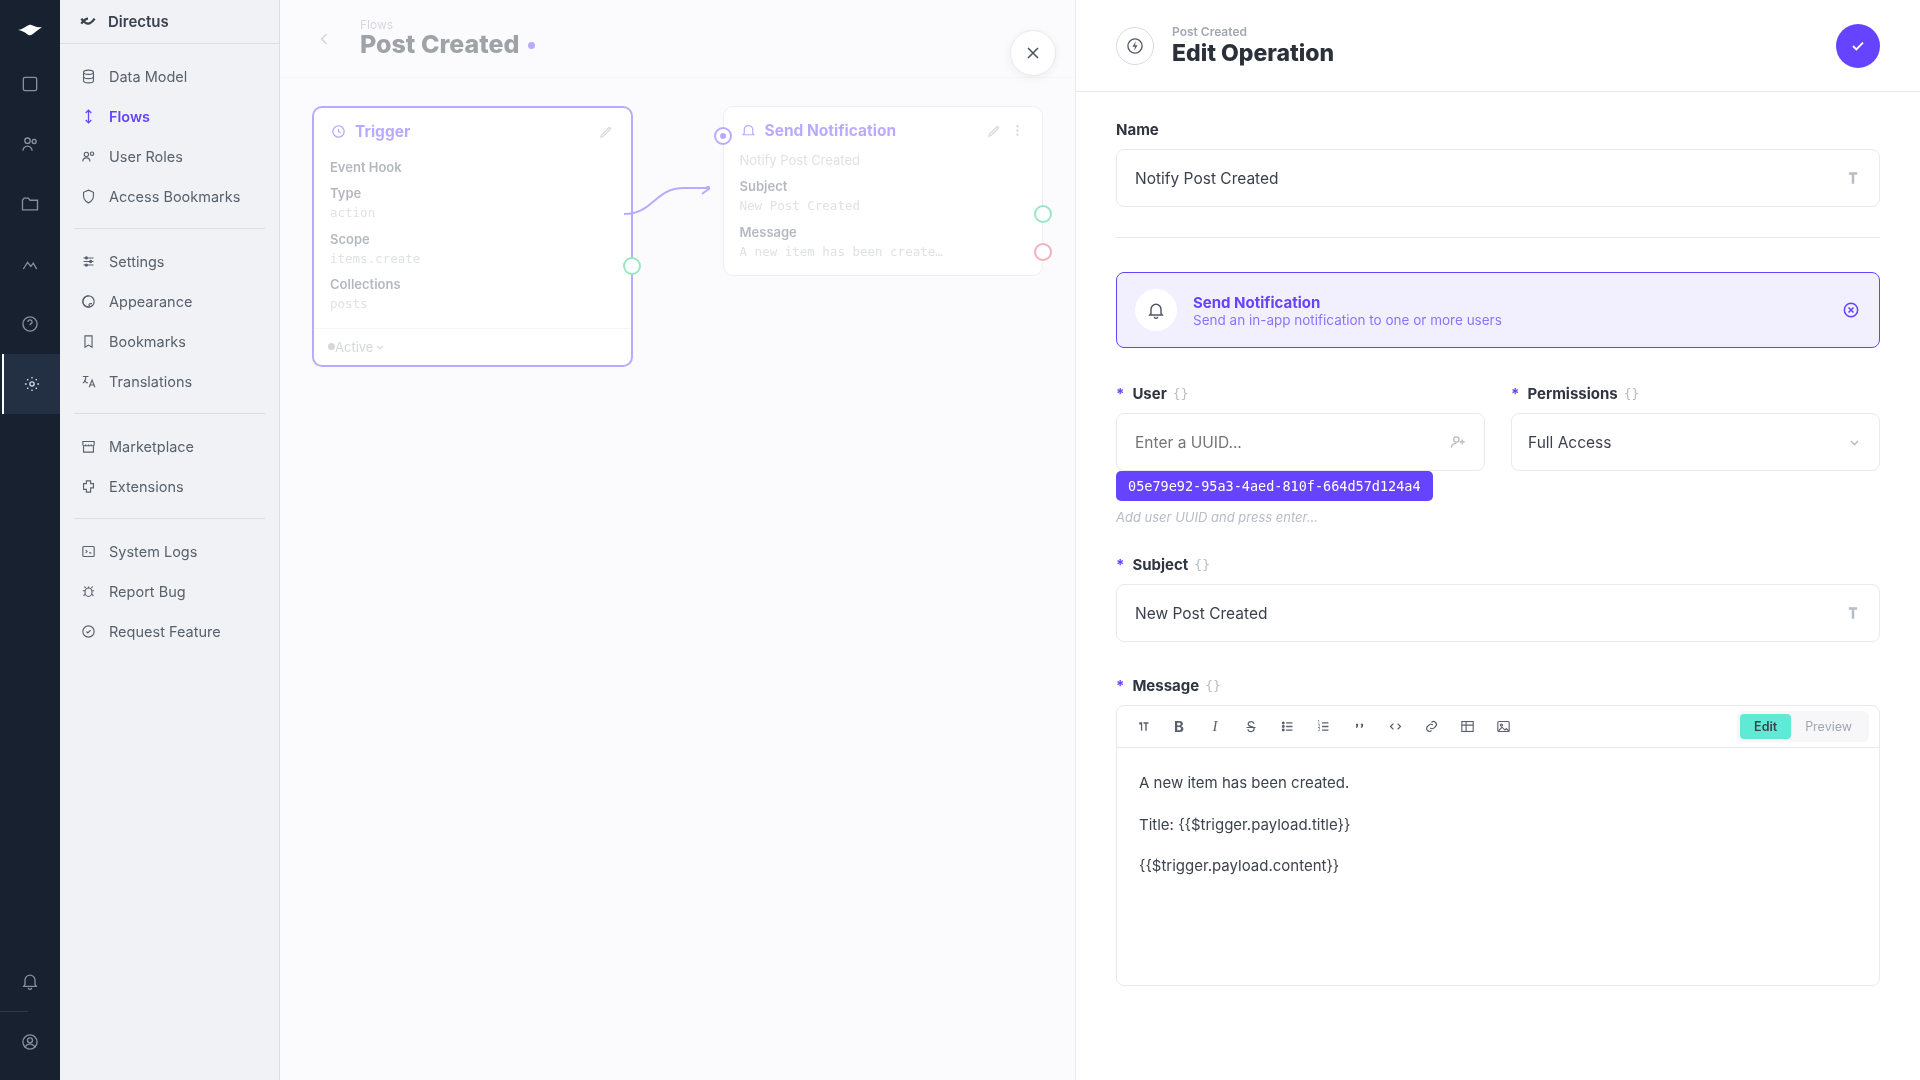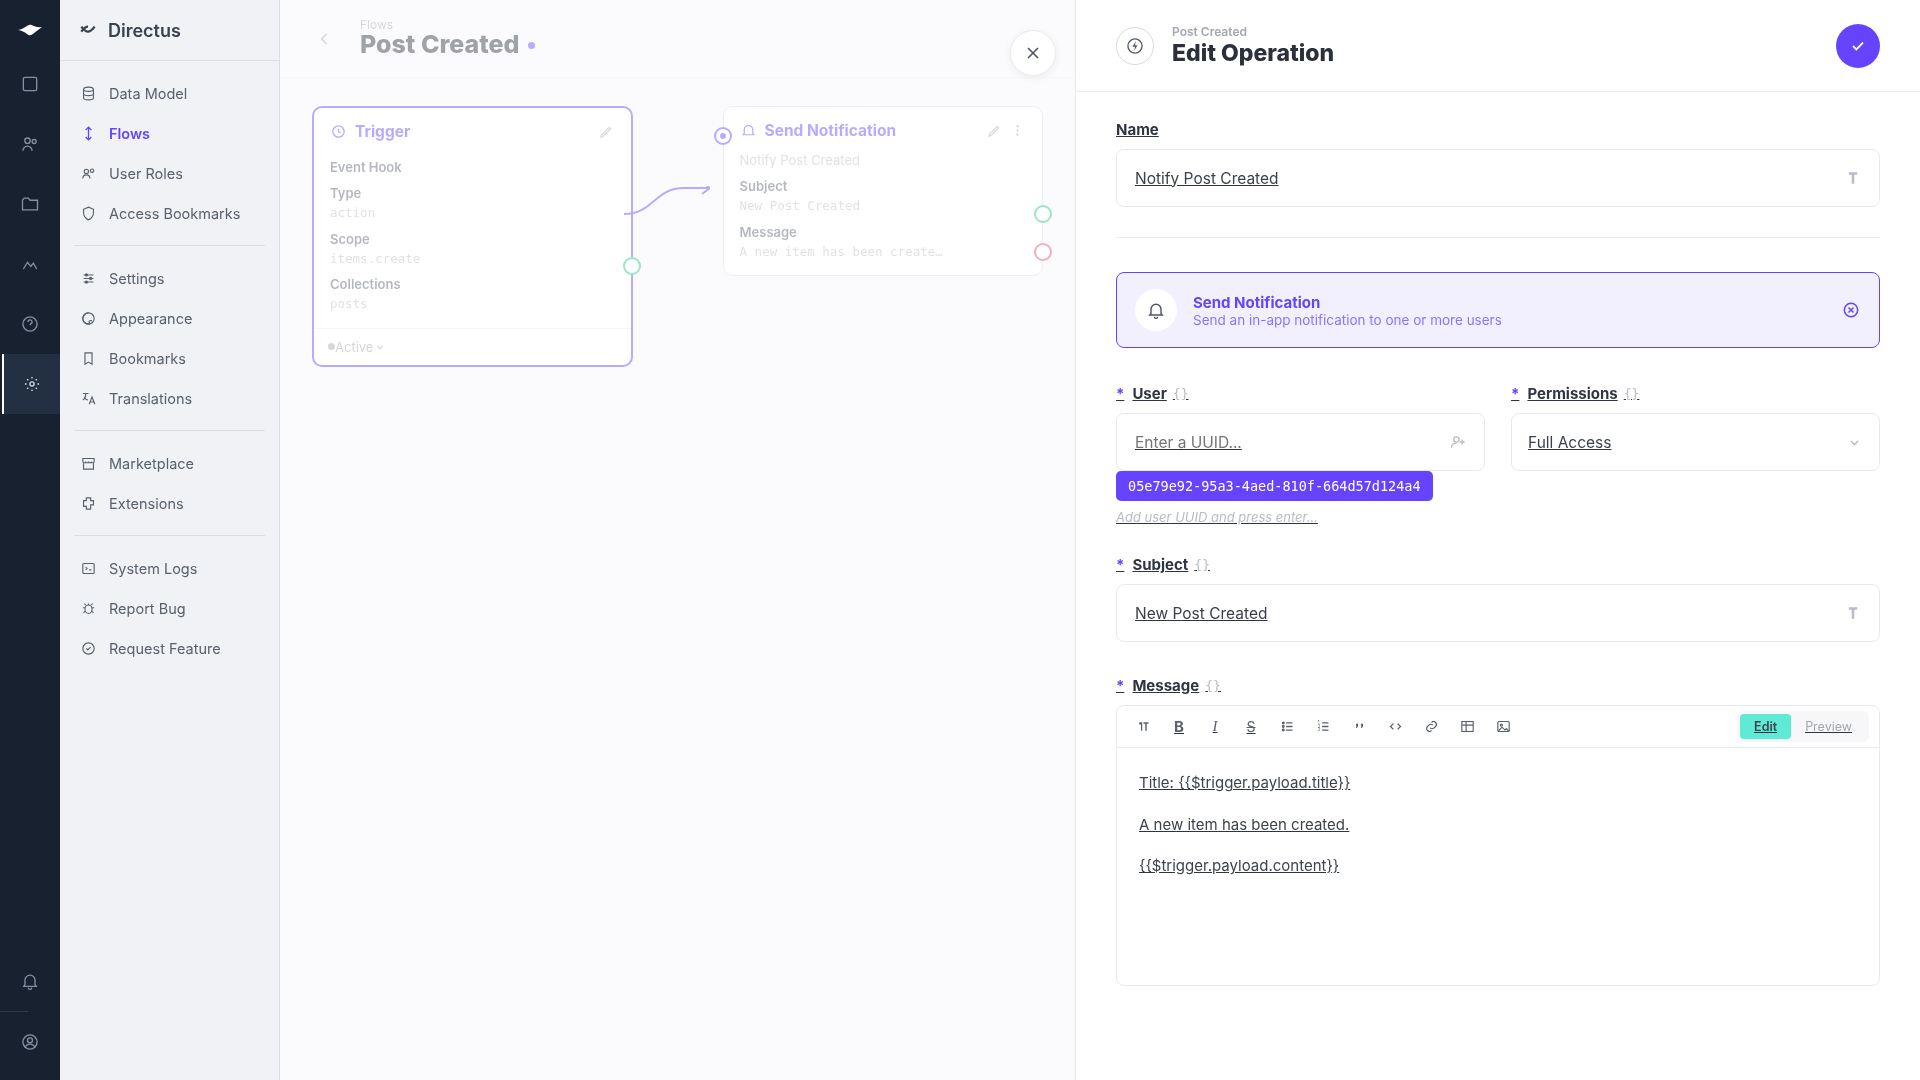--- a/index.html
+++ b/index.html
@@ -29,21 +29,21 @@
   .app{display:flex;width:100%;height:100%;}
   .navbar{width:60px;background:var(--nav-bg);display:flex;flex-direction:column;align-items:center;padding:14px 0;flex-shrink:0;}
   .navbar .logo{width:32px;height:32px;color:#fff;margin-bottom:8px;}
   .nav-item{width:60px;height:60px;display:flex;align-items:center;justify-content:center;color:var(--nav-icon);}
   .nav-item.active{background:#233044;color:#d6dae3;border-left:2px solid #fff;width:58px;margin-left:2px;}
   .nav-spacer{flex:1;}
   .nav-bottom .nav-item{height:48px;}
   .nav-divider{width:28px;height:1px;background:#2e3a4a;margin:6px 0;}
 
   .sidebar{width:220px;background:var(--side-bg);border-right:1px solid var(--side-border);display:flex;flex-direction:column;flex-shrink:0;}
-  .sidebar-header{height:61px;display:flex;align-items:center;gap:10px;padding:0 18px;color:#3a4250;font-weight:600;font-size:18px;border-bottom:1px solid var(--side-border);}
+  .sidebar-header{height:44px;display:flex;align-items:center;gap:10px;padding:0 18px;color:#3a4250;font-weight:600;font-size:15px;border-bottom:1px solid var(--side-border);}
   .sidebar-body{padding:14px 10px;display:flex;flex-direction:column;gap:4px;}
   .sidebar-item{display:flex;align-items:center;gap:12px;height:36px;padding:0 10px;border-radius:6px;color:var(--side-text);font-size:14.5px;}
   .sidebar-item.active{color:var(--accent);font-weight:600;}
   .sidebar-divider{height:1px;background:var(--side-border);margin:10px 4px;}
 
   
   .canvas{flex:1;background:var(--bg-subtle);position:relative;min-width:0;}
   .canvas-header{height:78px;display:flex;align-items:center;gap:18px;padding:0 28px;border-bottom:1px solid var(--border);}
   .back-btn{width:34px;height:34px;display:flex;align-items:center;justify-content:center;border-radius:50%;color:var(--text-muted);}
   .flow-crumb{display:flex;flex-direction:column;line-height:1.1;}
@@ -79,21 +79,21 @@
   .panel{width:845px;background:#fff;flex-shrink:0;border-left:1px solid var(--border);display:flex;flex-direction:column;position:relative;}
   .close-btn{position:absolute;left:-66px;top:30px;width:46px;height:46px;border-radius:50%;background:#fff;border:1px solid var(--border);display:flex;align-items:center;justify-content:center;color:#4a505c;box-shadow:0 2px 10px rgba(0,0,0,0.06);}
   .panel-header{height:92px;display:flex;align-items:center;padding:0 40px;gap:18px;border-bottom:1px solid var(--border);}
   .panel-header .icon{width:38px;height:38px;border-radius:50%;border:1.5px solid var(--border-dark);display:flex;align-items:center;justify-content:center;color:#555b66;}
   .panel-header .titles .crumb{font-size:12px;color:var(--text-muted);font-weight:600;}
   .panel-header .titles .big{font-size:23px;font-weight:800;color:#2b303b;}
   .done-btn{margin-left:auto;width:44px;height:44px;border-radius:50%;background:var(--accent);display:flex;align-items:center;justify-content:center;color:#fff;}
 
   .panel-body{flex:1;overflow:auto;padding:28px 40px 40px;}
   .row{display:flex;gap:26px;margin-bottom:30px;}
-  .field{flex:1;text-decoration:underline;}
+  .field{flex:1;}
   .field-label{font-size:15px;font-weight:700;color:#2f3541;margin-bottom:10px;display:flex;align-items:center;gap:6px;}
   .req::before{content:"*";color:var(--accent);margin-right:2px;font-weight:700;}
   .brackets{color:var(--text-mutemore);font-size:13px;font-weight:400;font-family:ui-monospace,monospace;}
   .input{height:58px;border:1.5px solid var(--border);border-radius:8px;display:flex;align-items:center;padding:0 16px;font-size:15.5px;color:#3b414c;justify-content:space-between;}
   .input input{border:none;outline:none;font:inherit;color:inherit;width:100%;background:transparent;}
   .input .end{color:var(--text-mutemore);}
   .divider{height:1px;background:var(--border);margin:4px 0 34px;}
 
   .op-banner{border:1.5px solid var(--accent);background:#f2effe;border-radius:8px;padding:16px 18px;display:flex;align-items:center;gap:16px;margin-bottom:36px;}
   .op-banner .bicon{width:42px;height:42px;border-radius:50%;background:#fff;display:flex;align-items:center;justify-content:center;color:#4d5562;}
@@ -565,22 +565,22 @@
                   <path d="M5 18l5-5 4 4 2-2 4 4"></path>
                 </svg>
               </div>
             <div class="tb-spacer"></div>
             <div class="seg">
               <div class="seg-btn active">Edit</div>
               <div class="seg-btn">Preview</div>
             </div>
           </div>
           <div class="editor-body">
+            <p>A new item has been created.</p>
             <p>Title: {{$trigger.payload.title}}</p>
-            <p>A new item has been created.</p>
             <p>{{$trigger.payload.content}}</p>
           </div>
         </div>
       </div>
     </div>
   </div>
 
 </div>
 
 </body></html>

